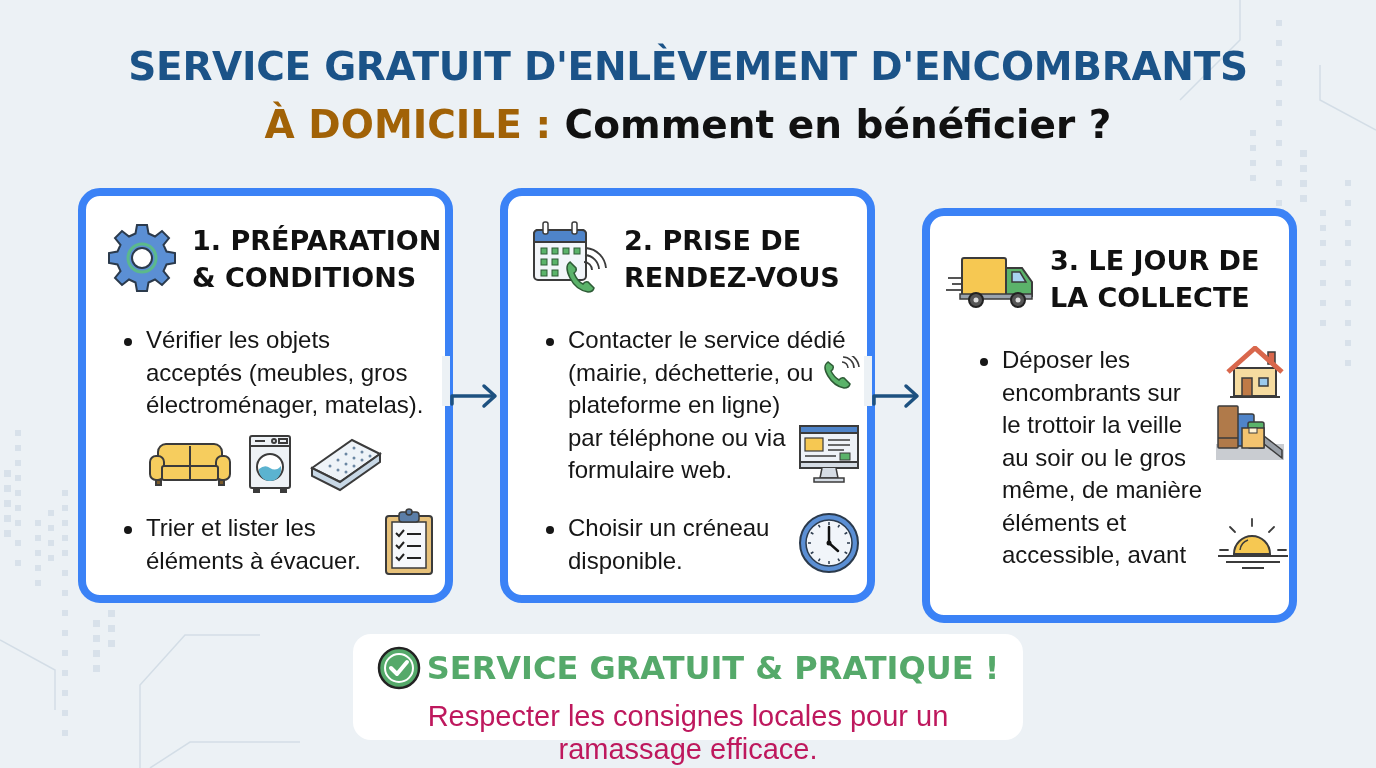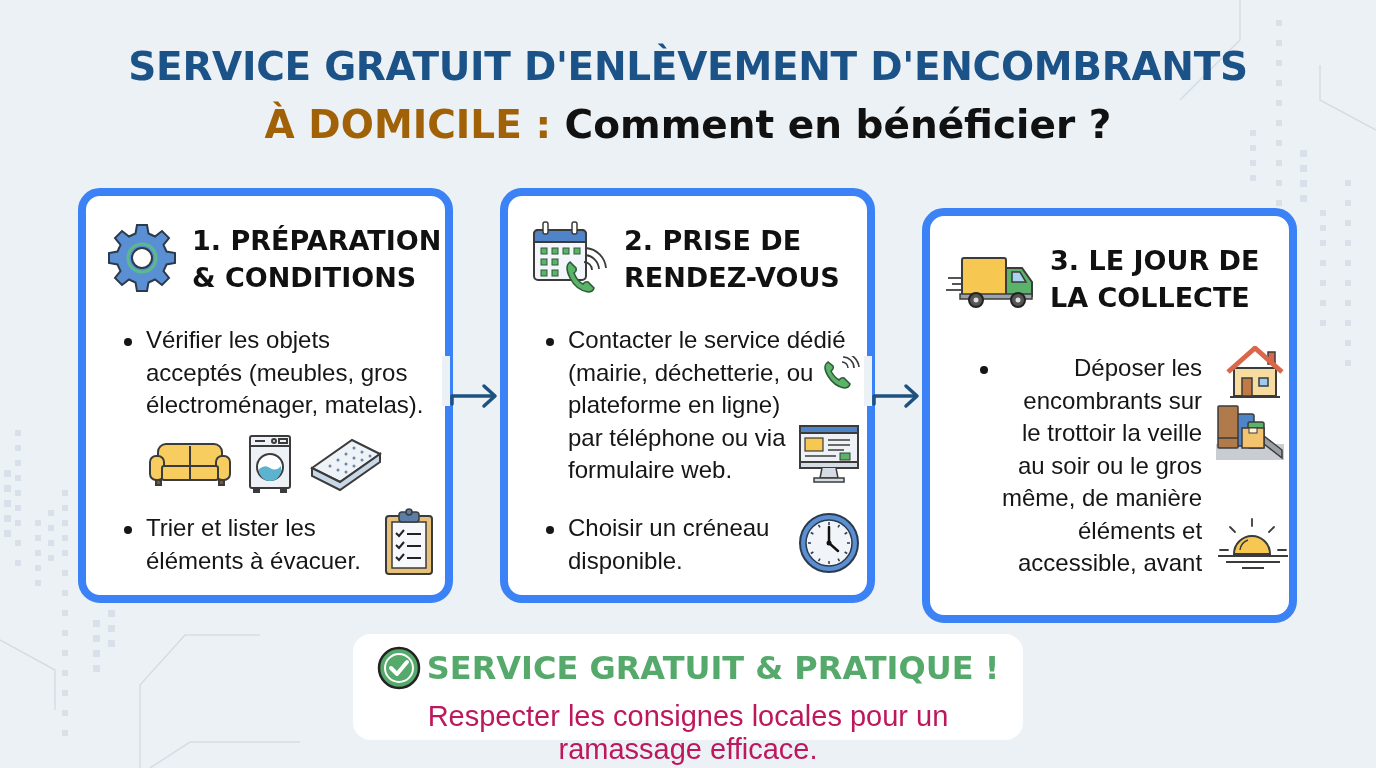--- a/index.html
+++ b/index.html
@@ -384,21 +384,21 @@
       <circle cx="30" cy="50" r="7" fill="#555" stroke="#222" stroke-width="2"></circle>
         <circle cx="30" cy="50" r="2.5" fill="#ddd"></circle>
       <circle cx="72" cy="50" r="7" fill="#555" stroke="#222" stroke-width="2"></circle>
         <circle cx="72" cy="50" r="2.5" fill="#ddd"></circle>
     </svg>
     <div class="card-title" style="margin-left:14px;">
       <div>3. LE JOUR DE</div>
       <div>LA COLLECTE</div>
     </div>
   </div>
-  <div class="bullets" style="top:136px; left:46px;text-align:right;">
+  <div class="bullets" style="top:128px; left:46px;">
     <div class="bullet">
       <div>Déposer les</div>
       <div>encombrants sur</div>
       <div>le trottoir la veille</div>
       <div>au soir ou le gros</div>
       <div>même, de manière</div>
       <div>éléments et</div>
       <div>accessible, avant</div>
     </div>
   </div>

